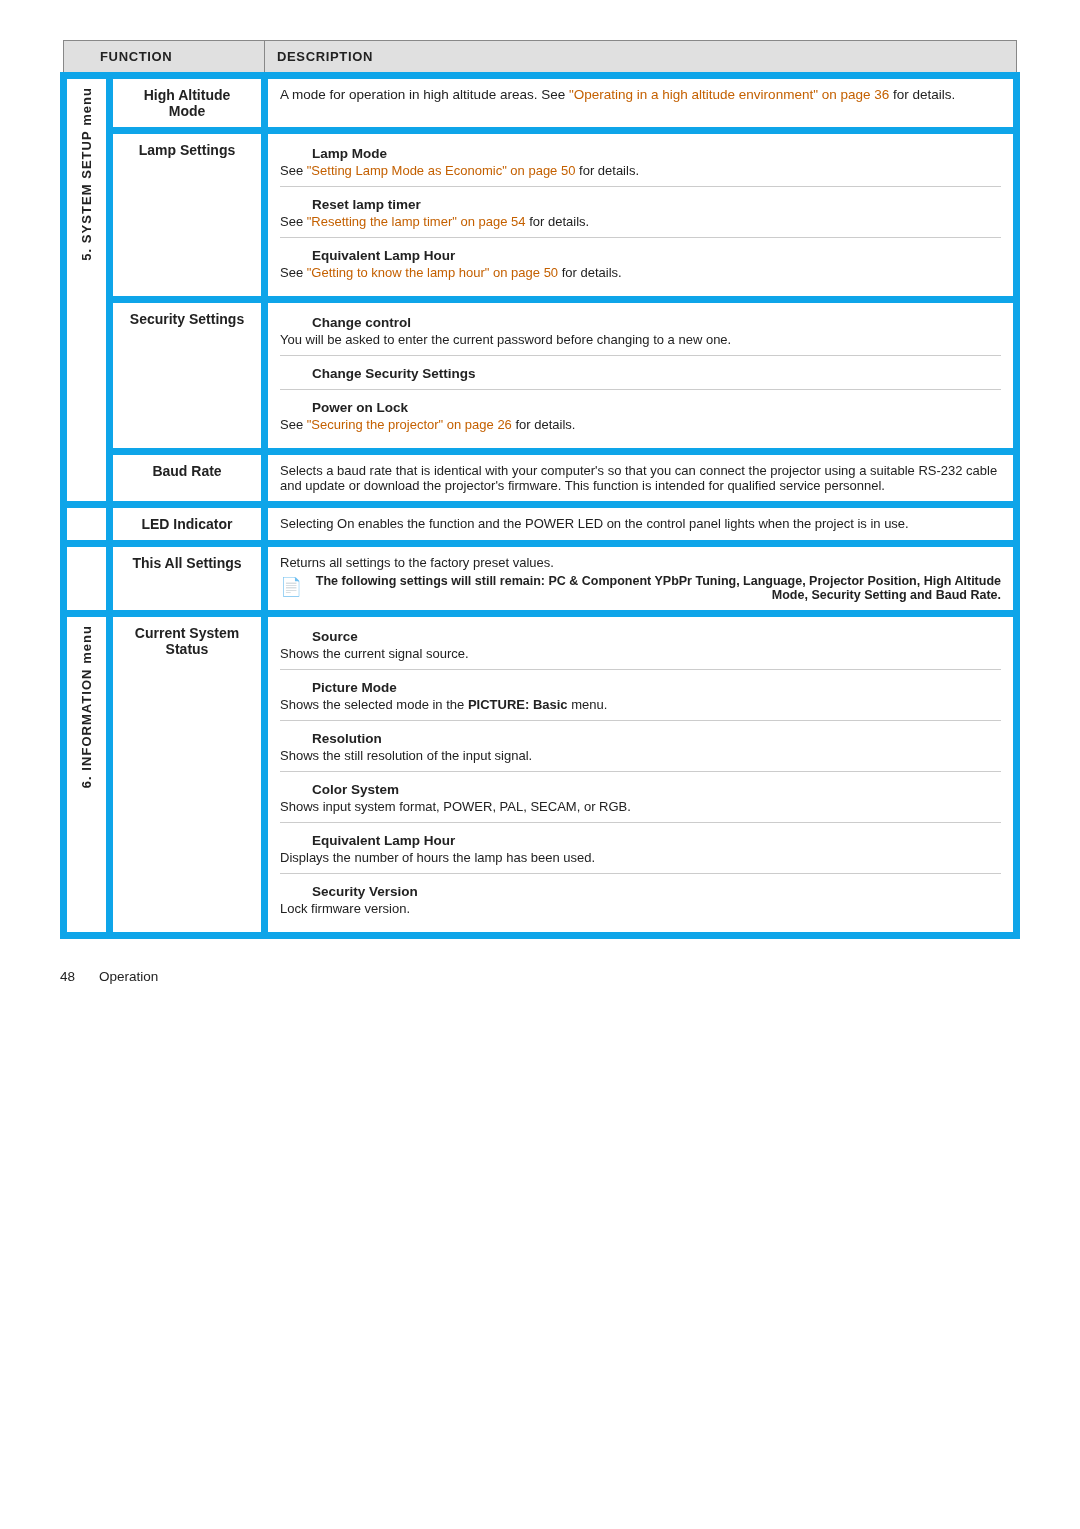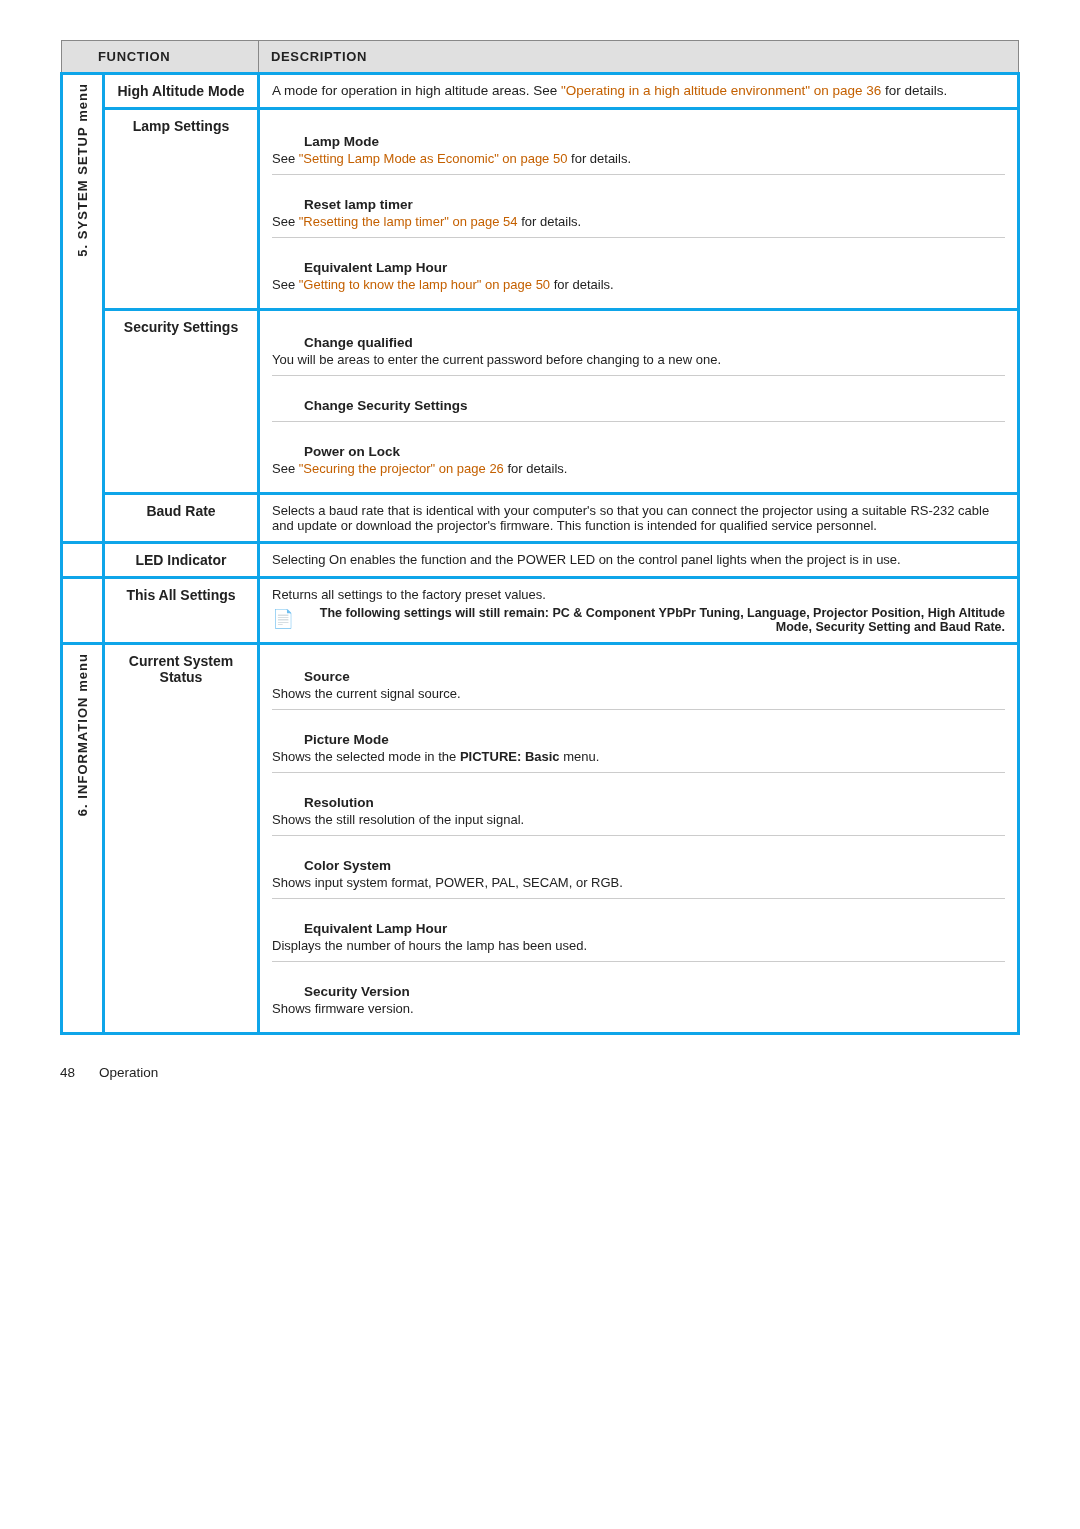--- a/index.html
+++ b/index.html
@@ -22,21 +22,21 @@
       border: 1px solid #888;
       padding: 8px 12px;
       text-align: left;
       font-size: 13px;
       font-weight: bold;
       letter-spacing: 0.05em;
       text-transform: uppercase;
     }
 
     .page-table td {
-      border: 3px solid #0ea5e9;
+      border: 7px solid #0ea5e9;
       padding: 8px 12px;
       vertical-align: top;
     }
 
     .fn-col {
       width: 155px;
       font-weight: bold;
       font-size: 14px;
       text-align: center;
       vertical-align: middle;
@@ -62,21 +62,21 @@
     }
 
     .desc-sub-title {
       font-weight: bold;
       font-size: 13.5px;
       margin-bottom: 2px;
       margin-top: 6px;
     }
 
     .desc-sub-title:first-child {
-      margin-top: 16px;
+      margin-top: 4px;
       padding-left: 32px;
     }
 
     .desc-text {
       font-size: 13px;
       margin-bottom: 2px;
     }
 
     .link-text {
       color: #c46000;
@@ -187,22 +187,22 @@
 
     <tr>
       <td class="fn-col">
         <span>Security Settings</span>
       </td>
       <td>
         <table class="inner-desc">
           <tbody>
               <tr>
                 <td>
-            <div class="desc-sub-title">Change qualified</div>
-            <div class="desc-text">You will be areas to enter the current password before changing to a new one.</div>
+            <div class="desc-sub-title">Change control</div>
+            <div class="desc-text">You will be asked to enter the current password before changing to a new one.</div>
           </td>
               </tr>
           <tr>
                 <td>
             <div class="desc-sub-title">Change Security Settings</div>
           </td>
               </tr>
           <tr>
                 <td>
             <div class="desc-sub-title">Power on Lock</div>
@@ -283,21 +283,21 @@
               </tr>
           <tr>
                 <td>
             <div class="desc-sub-title">Equivalent Lamp Hour</div>
             <div class="desc-text">Displays the number of hours the lamp has been used.</div>
           </td>
               </tr>
           <tr>
                 <td>
             <div class="desc-sub-title">Security Version</div>
-            <div class="desc-text">Shows firmware version.</div>
+            <div class="desc-text">Lock firmware version.</div>
           </td>
               </tr>
         </tbody>
           </table>
       </td>
     </tr>
 
   </tbody>
 </table>
 

